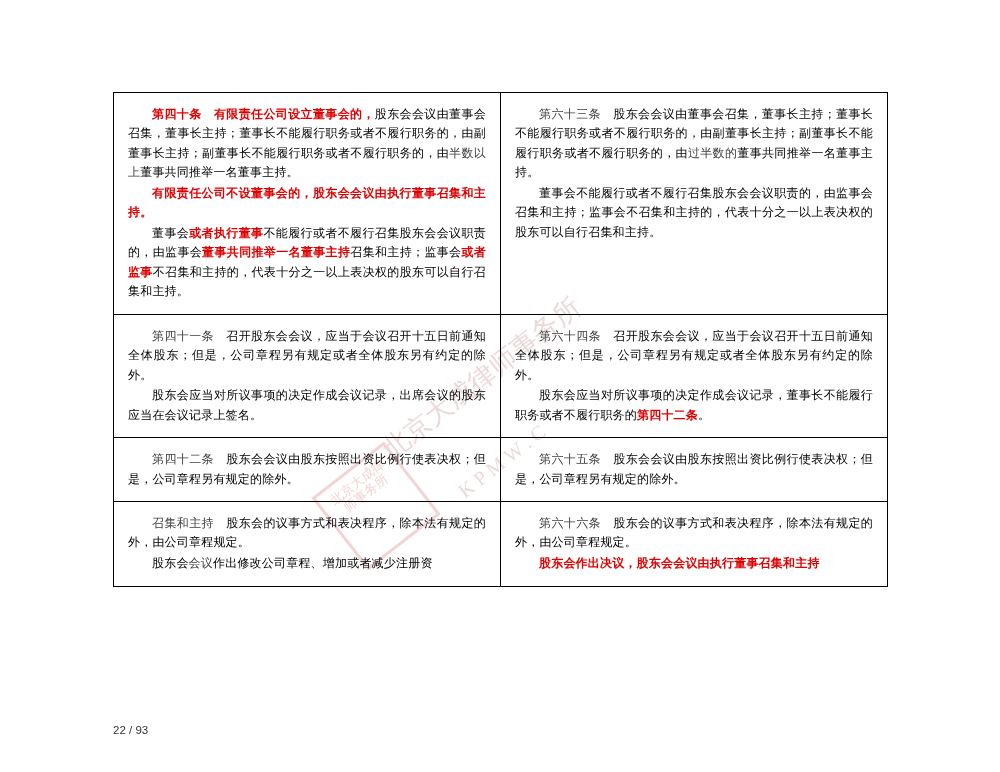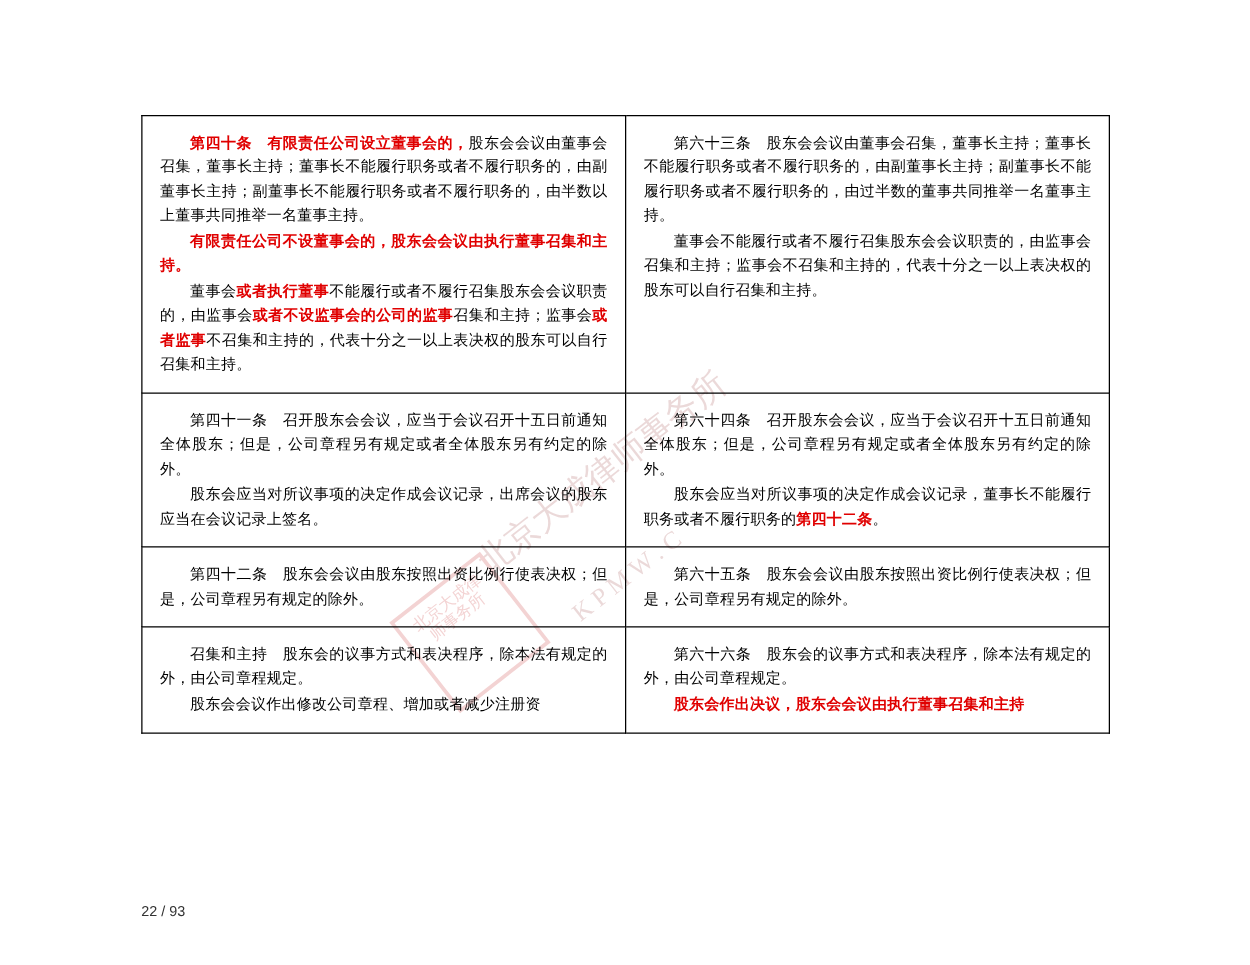--- a/index.html
+++ b/index.html
@@ -75,21 +75,21 @@
   }
   p.para {
     margin: 0;
     text-indent: 2em;
     text-align: justify;
   }
   p.para + p.para {
     margin-top: 0.1em;
   }
   .red {
-    color: #000000;
+    color: #404040;
   }
   .redbold {
     color: #e00000;
     font-weight: bold;
   }
   .vcenter-pad {
     padding-top: 55px;
   }
   .footer {
     position: absolute;
@@ -111,21 +111,21 @@
     <div class="wm-text" style="left:120px; top:150px; font-size:20px;">K P M W . C</div>
     <div class="wm-seal">北京大成律师事务所</div>
   </div>
 
   <table class="law-table">
     <tbody id="table-body">
     <tr>
           <td>
             <p class="para"><span class="redbold">第四十条</span><span>　</span><span class="redbold">有限责任公司设立董事会的，</span><span>股东会会议由董事会召集，董事长主持；董事长不能履行职务或者不履行职务的，由副董事长主持；副董事长不能履行职务或者不履行职务的，由</span><span class="red">半数以上</span><span>董事共同推举一名董事主持。</span></p>
             <p class="para"><span class="redbold">有限责任公司不设董事会的，股东会会议由执行董事召集和主持。</span></p>
-            <p class="para"><span>董事会</span><span class="redbold">或者执行董事</span><span>不能履行或者不履行召集股东会会议职责的，由监事会</span><span class="redbold">或者不设监事会的公司的监事</span><span>召集和主持；监事会</span><span class="redbold">或者监事</span><span>不召集和主持的，代表十分之一以上表决权的股东可以自行召集和主持。</span></p>
+            <p class="para"><span>董事会</span><span class="redbold">或者执行董事</span><span>不能履行或者不履行召集股东会会议职责的，由监事会</span><span class="redbold">董事共同推举一名董事主持</span><span>召集和主持；监事会</span><span class="redbold">或者监事</span><span>不召集和主持的，代表十分之一以上表决权的股东可以自行召集和主持。</span></p>
           </td>
           <td class="vcenter-pad">
             <p class="para"><span class="red">第六十三条</span><span>　</span><span>股东会会议由董事会召集，董事长主持；董事长不能履行职务或者不履行职务的，由副董事长主持；副董事长不能履行职务或者不履行职务的，由</span><span class="red">过半数的</span><span>董事共同推举一名董事主持。</span></p>
             <p class="para"><span>董事会不能履行或者不履行召集股东会会议职责的，由监事会召集和主持；监事会不召集和主持的，代表十分之一以上表决权的股东可以自行召集和主持。</span></p>
           </td>
         </tr>
         <tr>
           <td>
             <p class="para"><span class="red">第四十一条</span><span>　</span><span>召开股东会会议，应当于会议召开十五日前通知全体股东；但是，公司章程另有规定或者全体股东另有约定的除外。</span></p>
             <p class="para"><span>股东会应当对所议事项的决定作成会议记录，出席会议的股东应当在会议记录上签名。</span></p>

